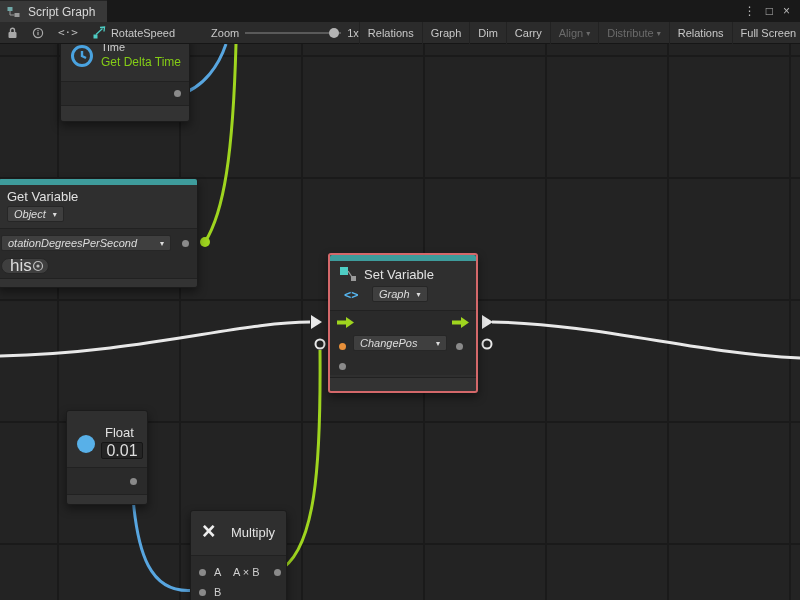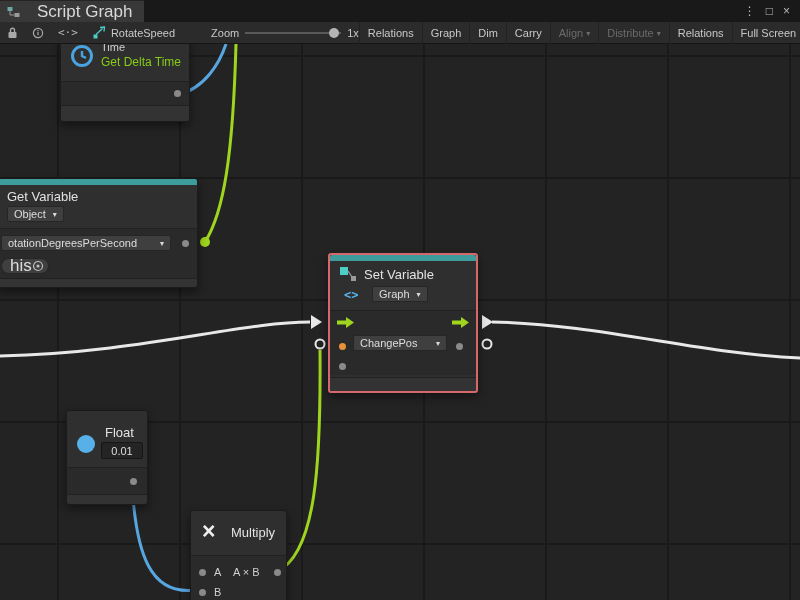--- a/index.html
+++ b/index.html
@@ -3,22 +3,22 @@
 <meta charset="utf-8">
 <style>
   * { box-sizing: border-box; margin: 0; padding: 0; }
   html,body { width:800px; height:600px; overflow:hidden; background:#191919;
     font-family:"Liberation Sans","DejaVu Sans",sans-serif; -webkit-font-smoothing:antialiased; }
   .window { position:relative; width:800px; height:600px; }
 
   
   .tabbar { position:absolute; top:0; left:0; right:0; height:22px; background:#191919;
     display:flex; align-items:stretch; }
-  .tab { display:flex; align-items:center; gap:17px; padding:0 12px 0 7px; background:#383838;
-    color:#d8d8d8; font-size:17px; border-top:1px solid #242424; }
+  .tab { display:flex; align-items:center; gap:8px; padding:0 12px 0 7px; background:#383838;
+    color:#d8d8d8; font-size:12px; border-top:1px solid #242424; }
   .winctl { margin-left:auto; display:flex; align-items:center; gap:10px; padding-right:10px;
     color:#b9b9b9; font-size:12px; }
   .winctl span { cursor:default; }
 
   
   .toolbar { position:absolute; top:22px; left:0; right:0; height:22px; background:#2b2b2b;
     border-bottom:1px solid #161616; display:flex; align-items:center; color:#c8c8c8; font-size:11px; }
   .tbtn { height:22px; display:flex; align-items:center; padding:0 8px; border-right:1px solid #222;
     white-space:nowrap; }
   .tbtn.first { border-left:1px solid #222; }
@@ -52,29 +52,29 @@
   .node .divider { position:absolute; left:0; right:0; height:1px; background:#212121; }
   .rowsec { position:absolute; left:0; right:0; background:#2a2a2a; }
   .footer { position:absolute; left:0; right:0; bottom:0; background:#333; border-top:1px solid #212121;
     border-radius:0 0 3px 3px; }
   .tealstrip { position:absolute; top:0; left:0; right:0; height:6px; background:#3E9C9C;
     border-radius:2px 2px 0 0; }
   .ntitle { position:absolute; font-size:13px; color:#e2e2e2; white-space:nowrap; }
   .nsub   { position:absolute; font-size:12px; color:#84cc16; white-space:nowrap; }
   .dd { position:absolute; display:flex; align-items:center; gap:4px; background:#3f3f3f;
     border:1px solid #262626; border-radius:2px; padding:0 6px; font-size:11px; color:#ddd;
-    height:16px; white-space:nowrap; }
+    height:16px; white-space:nowrap;font-style:italic; }
   .dd .arr { top:0; }
   .dot { position:absolute; width:7px; height:7px; border-radius:50%; background:#8a8a8a; }
   .dot.orange { background:#E8903A; }
   .flowarrow { position:absolute; width:17px; height:11px; }
   .pill { position:absolute; display:flex; align-items:center; background:#3f3f3f;
     border:1px solid #262626; border-radius:8px; padding:0 4px 0 8px; height:16px; font-size:17px; color:#ddd; }
   .field { position:absolute; background:#242424; border:1px solid #161616; border-radius:2px;
-    color:#dedede; font-size:11px; display:flex; align-items:center; justify-content:center; }
+    color:#dedede; font-size:16px; display:flex; align-items:center; justify-content:center; }
 
   .node-setvar { border:2px solid #D4686A; }
   .circle-icon { position:absolute; border-radius:50%; }
   .xglyph { position:absolute; font-size:23px; font-weight:bold; color:#efefef; line-height:1; }
   .codeglyph { position:absolute; font-size:12px; font-weight:bold; color:#56B6F0;
     font-family:"DejaVu Sans Mono","Liberation Mono",monospace; }
   .plabel { position:absolute; font-size:11px; color:#cfcfcf; white-space:nowrap; }
 </style>
 </head>
 <body>

